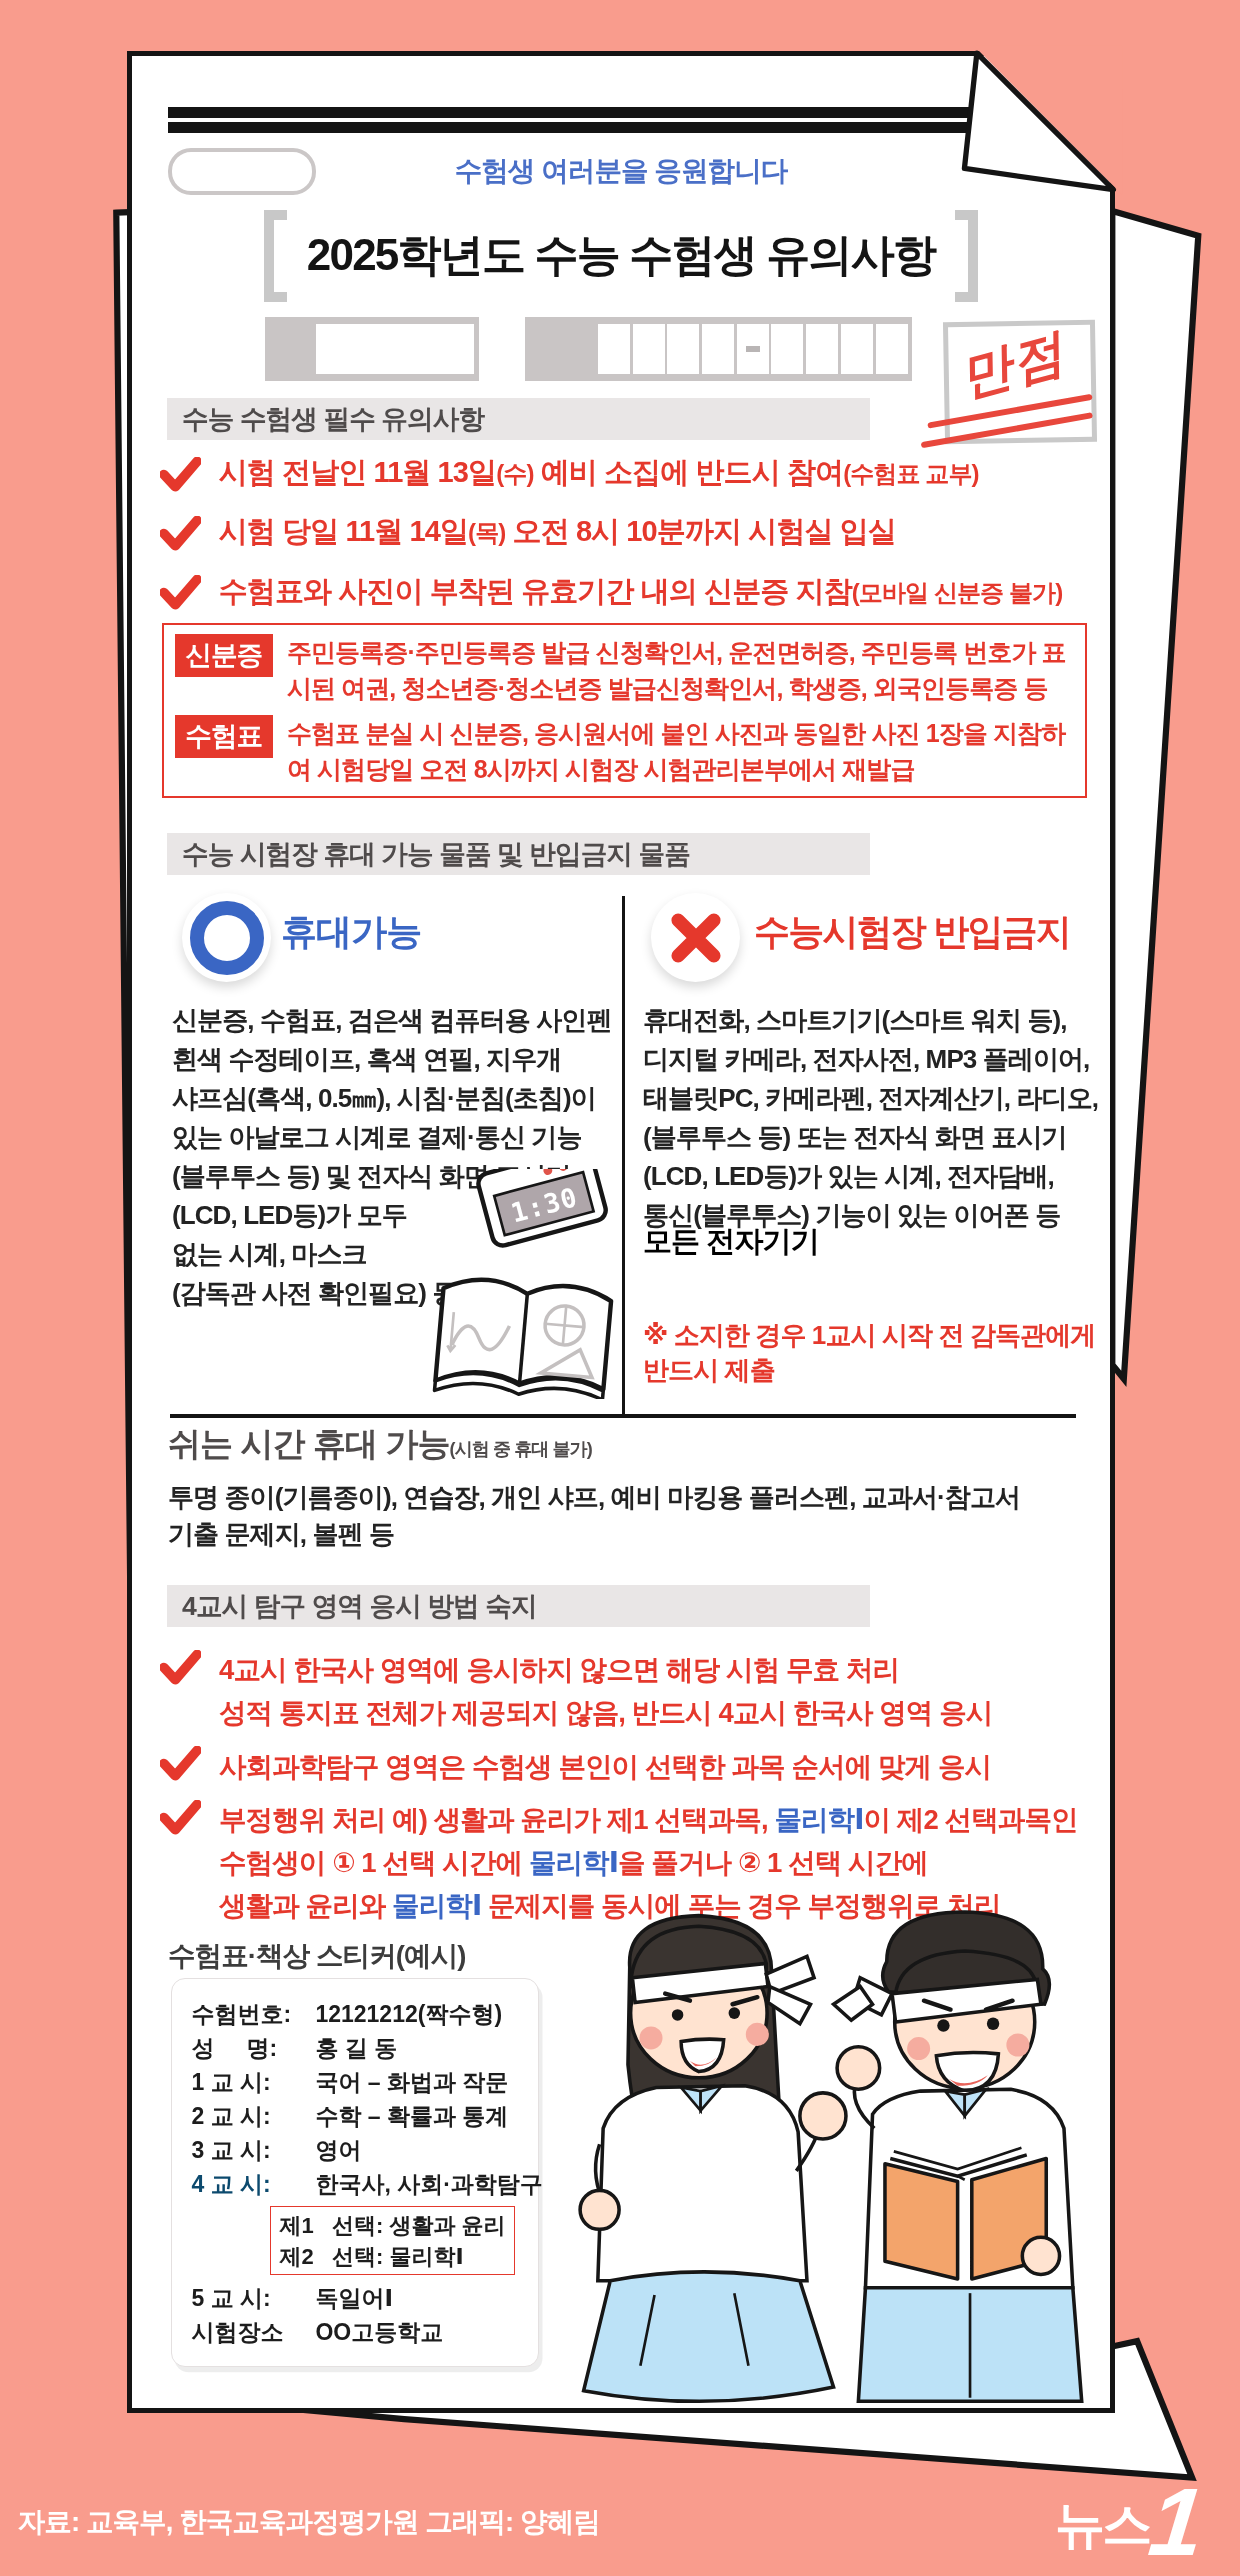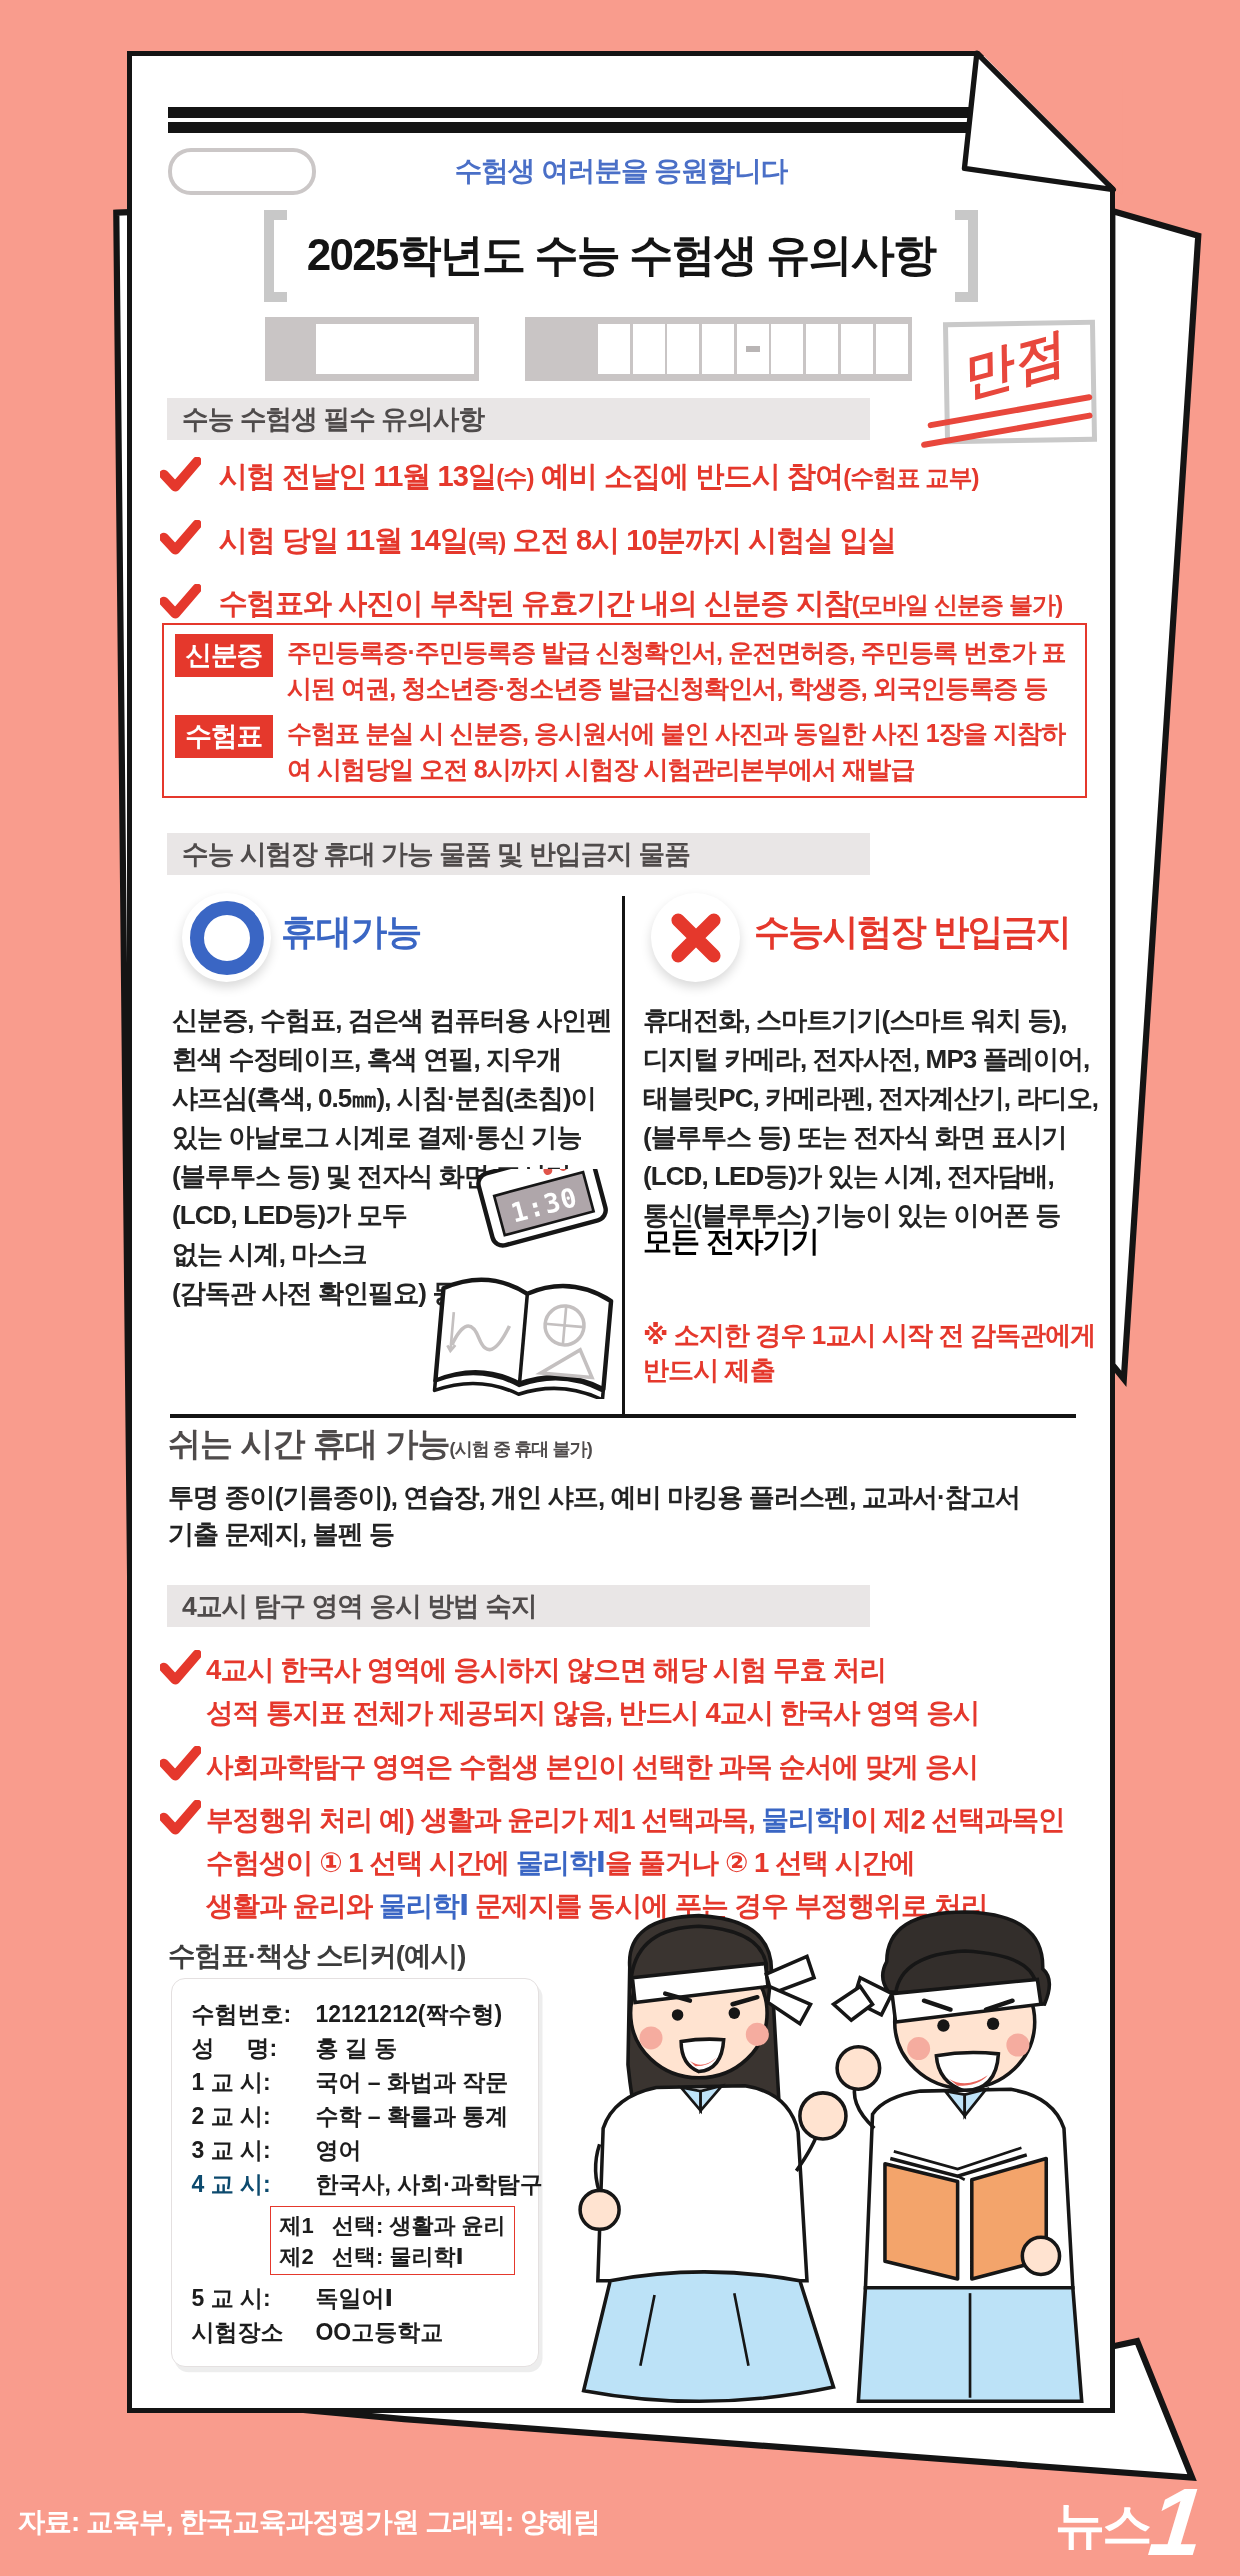--- a/index.html
+++ b/index.html
@@ -42,21 +42,21 @@
   .stamp-line.a{left:-23px;top:82px;width:167px}
   .stamp-line.b{left:-30px;top:101px;width:174px}
   
   .sec-header{background:#E9E6E6;color:#4F4B4B;font-weight:800;font-size:26.6px;line-height:42px;height:42px;padding:0 15px;letter-spacing:-0.9px;box-sizing:content-box;white-space:nowrap}
   #h1{left:35px;top:342px;width:673px}
   #h2{left:35px;top:777px;width:673px}
   #h3{left:35px;top:1529px;width:673px}
   
   .chk-row{display:flex;align-items:flex-start;gap:17.7px;margin-bottom:19.5px}
   .chk-ico{flex:0 0 41px;margin-top:1.8px}
-  .chk-text{font-size:29px;font-weight:800;color:#E5382C;letter-spacing:-0.9px;line-height:43px;white-space:nowrap}
+  .chk-text{font-size:29px;font-weight:800;color:#E5382C;letter-spacing:-0.9px;line-height:35px;white-space:nowrap}
   .chk-text .small{font-size:24px;font-weight:700}
   #s1-checks{left:28px;top:399px;right:8.9px}
   
   #idtable{left:30px;top:567px;width:925px;border:2.7px solid #E5382C;box-sizing:border-box;padding:8.9px 10.6px}
   .id-row{display:flex;align-items:flex-start;gap:14px;margin-bottom:8.9px}
   .id-row:last-child{margin-bottom:0}
   .id-badge{flex:0 0 auto;background:#E5382C;color:#fff;font-size:26.6px;font-weight:800;padding:3.5px 10.6px;letter-spacing:-0.9px}
   .id-text{color:#E5382C;font-size:25px;font-weight:600;line-height:36px;letter-spacing:-0.9px}
   
   .big-circle{width:89px;height:89px;border-radius:50%;background:#fff;box-shadow:0 5.3px 10.6px rgba(0,0,0,.15);display:flex;align-items:center;justify-content:center}
@@ -72,21 +72,21 @@
   #ban-all{left:511px;top:1166px;font-size:29px;font-weight:800;color:#000000;letter-spacing:-0.9px}
   #ban-note{left:511px;top:1262px;font-size:26px;font-weight:600;color:#E5382C;line-height:35px;letter-spacing:-0.9px}
   #clockbook{left:298px;top:1113px}
   #hr1{left:38px;top:1358px;width:906px;height:3.5px;background:#141414}
   
   #rest-head{left:36px;top:1366px;font-size:33px;font-weight:800;color:#4F4B4B;letter-spacing:-0.9px}
   #rest-head .paren{font-size:18px;font-weight:700}
   #rest-body{left:36px;top:1423px;font-size:26px;font-weight:600;color:#232323;line-height:37px;letter-spacing:-0.9px}
   
   #s4-checks{left:28px;top:1592px;right:5.3px}
-  .s4-row{display:flex;align-items:flex-start;gap:5px;margin-bottom:10.6px}
+  .s4-row{display:flex;align-items:flex-start;gap:18px;margin-bottom:10.6px}
   .s4-lines{font-size:27.5px;font-weight:800;color:#E5382C;line-height:43px;letter-spacing:-0.9px;white-space:nowrap}
   .s4-lines .blue{color:#3A66C4}
   
   #sticker-label{left:36px;top:1882px;font-size:27.5px;font-weight:800;color:#3C3C3C;letter-spacing:-0.9px}
   #sticker-box{left:39px;top:1922px;width:368px;background:#fff;border:1.8px solid #E4E0E0;border-radius:14px;box-shadow:3.5px 5.3px 0 rgba(0,0,0,.07);padding:17.7px 19.5px;box-sizing:border-box;z-index:5}
   .srow{display:flex;gap:8.9px;font-size:23px;line-height:34px;color:#1d1d1d;white-space:pre}
   .srow .k{min-width:115px;font-weight:800}
   .srow .v{font-weight:600}
   .srow.red .k{color:#0c4a6e}
   #choice-box{margin:5.3px 0 5.3px 78px;border:1.8px solid #E5382C;padding:2.7px 8.9px;width:fit-content;font-size:22px;line-height:31px;color:#1d1d1d;font-weight:600;white-space:pre}

